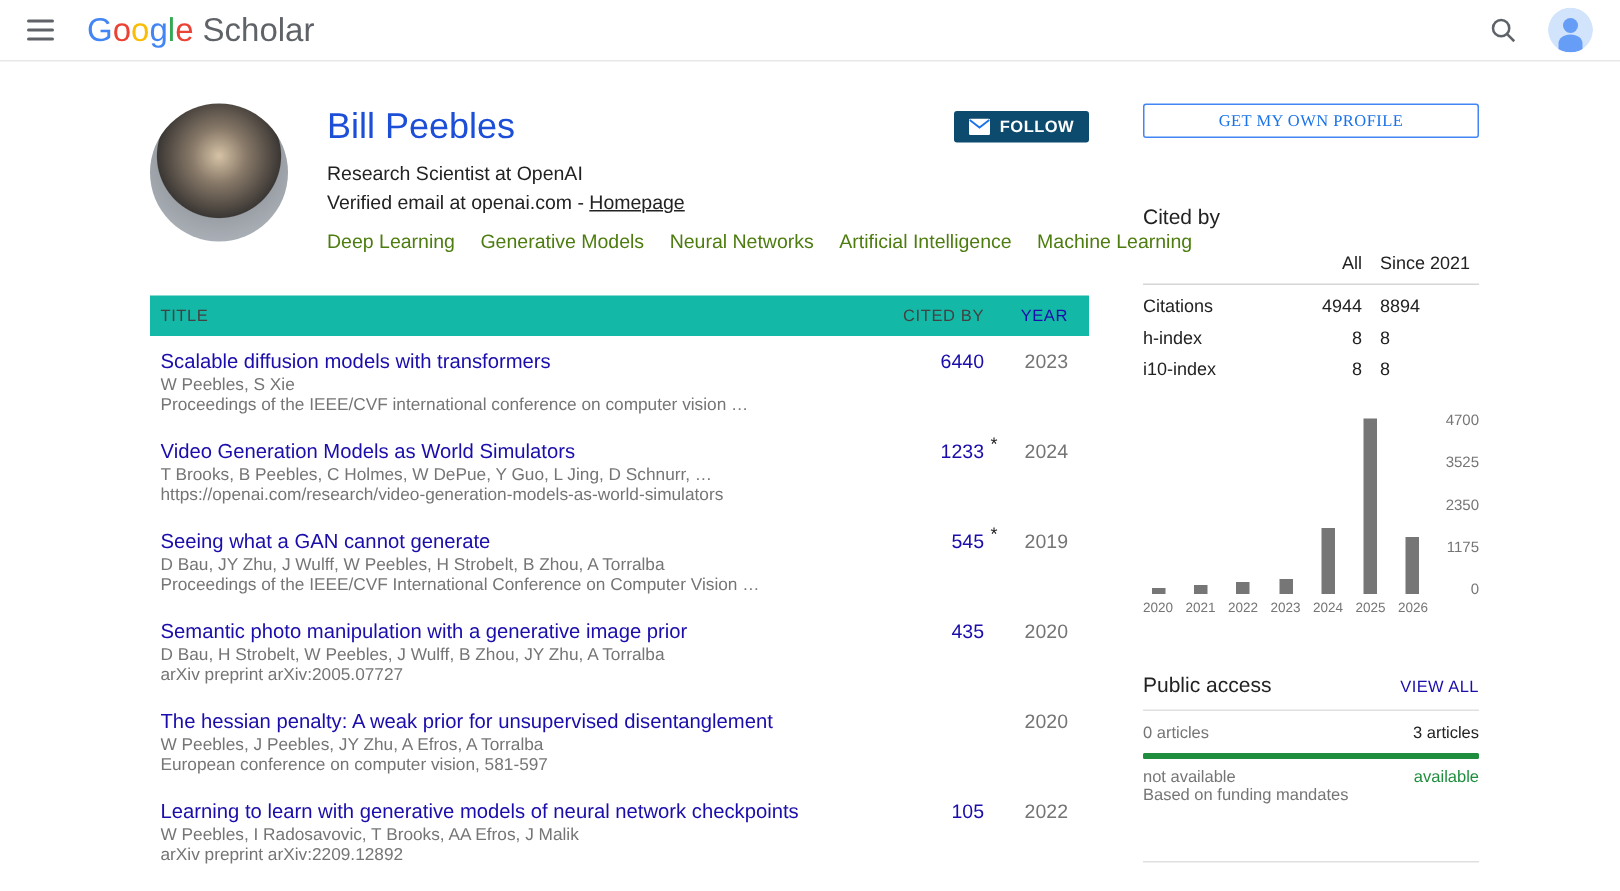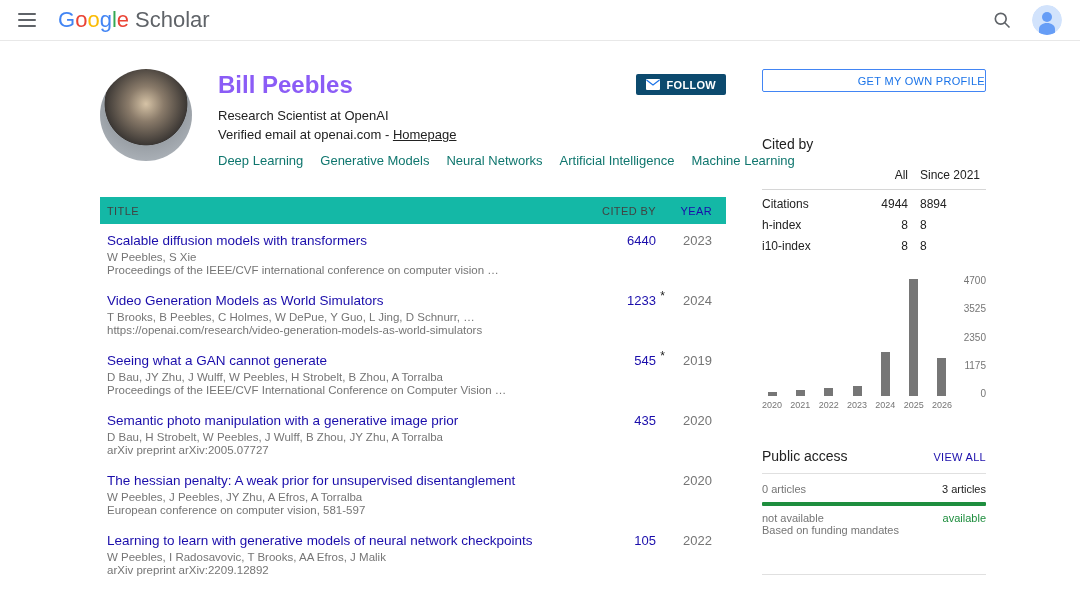--- a/index.html
+++ b/index.html
@@ -18,46 +18,46 @@
   .avatar{width:30px;height:30px;border-radius:50%;overflow:hidden;cursor:pointer;}
   
   .page{display:flex;align-items:flex-start;padding:28px 0 0 100px;}
   .main-col{width:626px;position:relative;}
   .sidebar{width:224px;margin-left:36px;}
   
   .profile{display:flex;position:relative;}
   .photo{width:92px;height:92px;border-radius:50%;flex-shrink:0;
     background:radial-gradient(circle at 50% 38%, #d6c3a6 0%, #8a7b6a 24%, #3b3734 56%, #9aa0a6 57%, #b9bfc6 100%);}
   .profile-info{margin-left:26px;padding-top:2px;}
-  .name{font-size:24px;color:#8b5cf6;margin-bottom:9px;font-weight:bold;}
+  .name{font-size:24px;color:#1d4ed8;margin-bottom:9px;font-weight:normal;}
   .affiliation{font-size:13px;color:#222;margin-bottom:4px;}
   .email-line{font-size:13px;color:#222;}
   .homepage{color:#222;text-decoration:underline;cursor:pointer;}
   .interests{margin-top:11px;font-size:13px;}
-  .interest-link{color:#0f766e;margin-right:17px;cursor:pointer;white-space:nowrap;}
+  .interest-link{color:#4d7c0f;margin-right:17px;cursor:pointer;white-space:nowrap;}
   .follow-btn{position:absolute;top:5px;right:0;display:flex;align-items:center;gap:7px;
     background:#0c4a6e;color:#fff;border:none;height:21px;padding:0 10px;font-size:11px;
     font-weight:bold;letter-spacing:.3px;border-radius:2px;cursor:pointer;}
   
   .pub-table{margin-top:29px;}
   .pub-head{display:flex;align-items:center;height:27px;background:#14b8a6;font-size:11px;color:#424242;}
   .ph-title{flex:1;padding-left:7px;letter-spacing:.4px;}
   .ph-cited{width:86px;text-align:right;letter-spacing:.4px;cursor:pointer;}
   .ph-year{width:70px;text-align:right;padding-right:14px;letter-spacing:.4px;color:#1a0dab;cursor:pointer;}
   .pub-row{display:flex;padding:9px 0 7px;}
   .pub-main{flex:1;padding-left:7px;min-width:0;}
   .pub-title{font-size:13.5px;line-height:16px;color:#1a0dab;margin-bottom:2px;cursor:pointer;white-space:nowrap;overflow:hidden;}
   .pub-authors,.pub-venue{font-size:11.5px;line-height:13px;color:#757575;white-space:nowrap;overflow:hidden;}
   .pub-cited{width:86px;text-align:right;font-size:13px;position:relative;}
   .cited-num{color:#1a0dab;cursor:pointer;}
   .cited-star{position:absolute;top:-4px;right:-9px;font-size:12px;color:#222;}
   .pub-year{width:70px;text-align:right;padding-right:14px;font-size:13px;color:#757575;}
   
   .get-btn{width:100%;height:23px;background:#fff;border:1px solid #4285f4;color:#1a73e8;
-    font-size:11px;letter-spacing:.3px;border-radius:2px;cursor:pointer;font-family:Liberation Sans, sans-serif;text-align:right;}
+    font-size:11px;letter-spacing:.3px;border-radius:2px;cursor:pointer;font-family:Liberation Serif, serif;}
   .cited-by-sec{margin-top:44px;}
   .sec-title{font-size:14px;color:#222;font-weight:normal;}
   .stats{margin-top:16px;font-size:12px;color:#222;}
   .stats-head{display:flex;padding-bottom:7px;border-bottom:1px solid #d6d6d6;}
   .sh-label{flex:1;}
   .sh-all,.sr-all{width:66px;text-align:right;}
   .sh-since,.sr-since{width:78px;text-align:left;padding-left:12px;}
   .stats-row{display:flex;margin-top:7px;}
   .sr-label{flex:1;}
   

